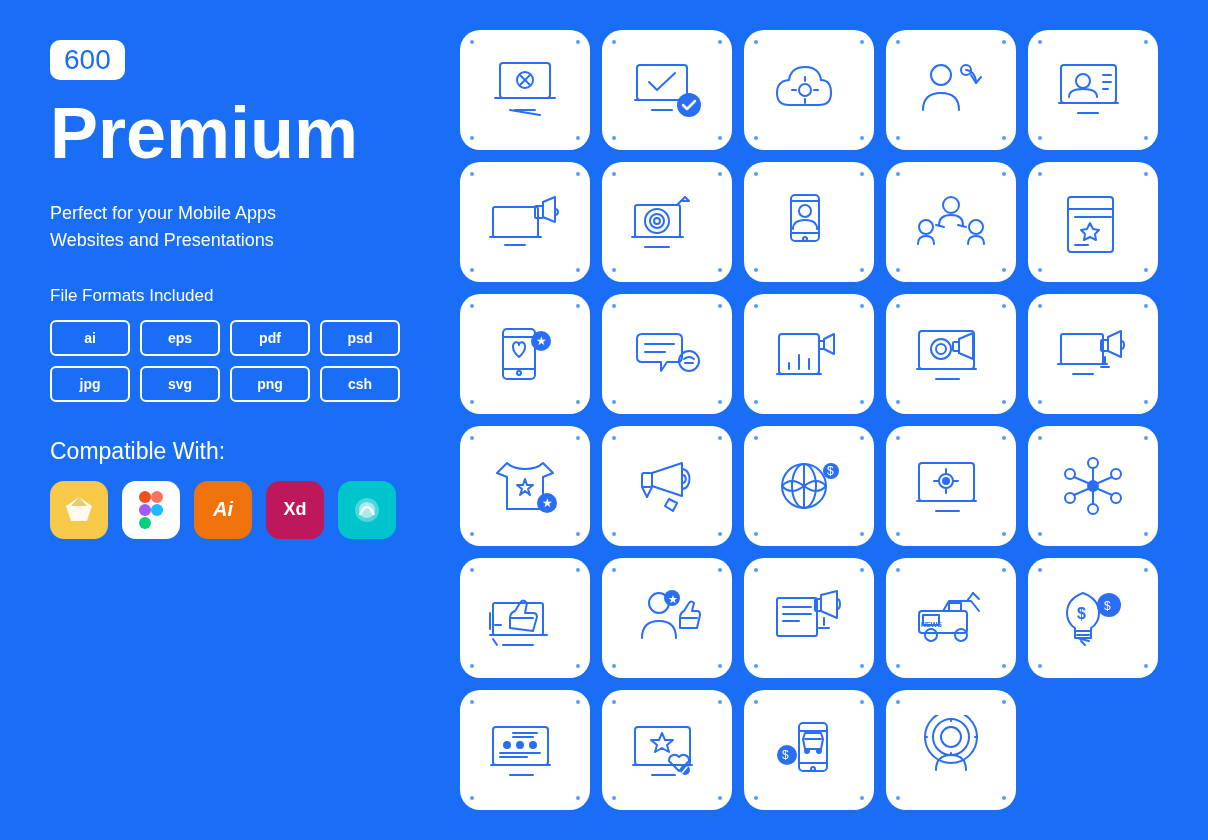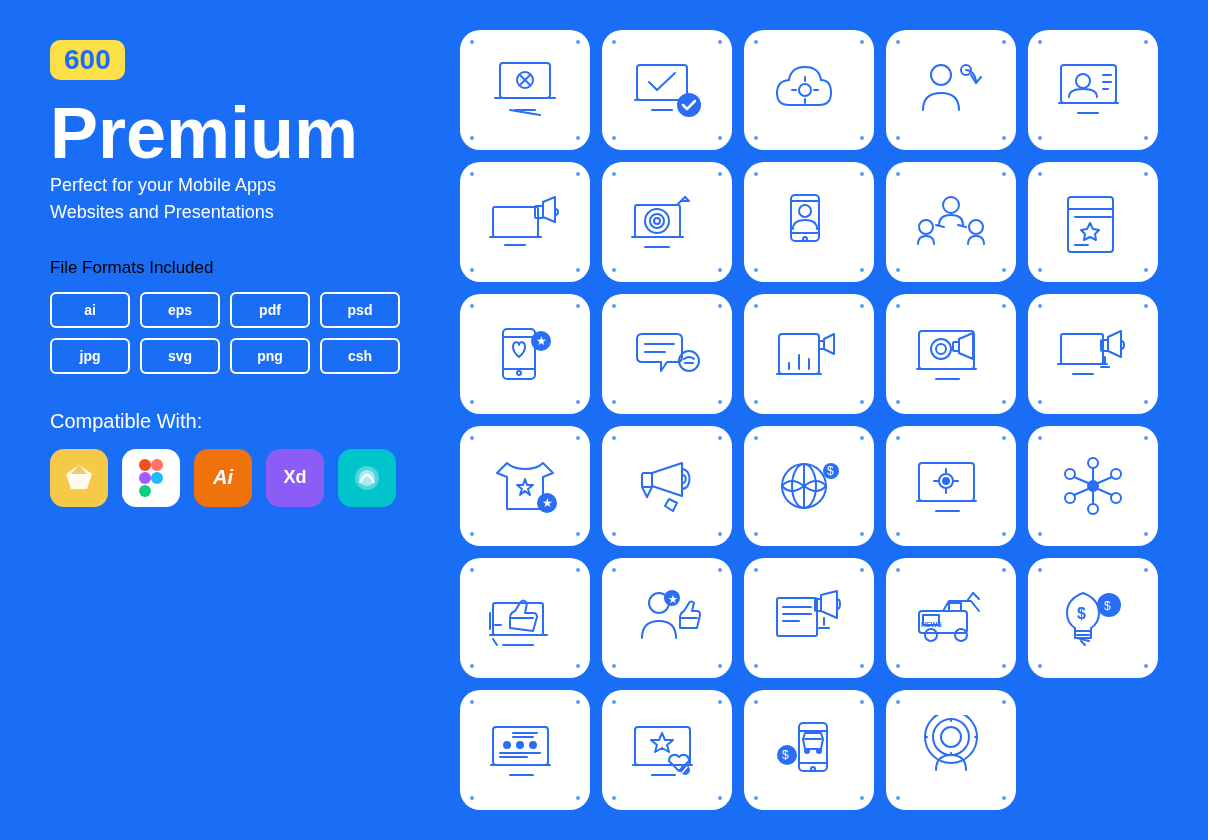--- a/index.html
+++ b/index.html
@@ -15,48 +15,49 @@
     .left-panel {
       width: 450px;
       padding: 40px 40px 30px 50px;
       display: flex;
       flex-direction: column;
       justify-content: flex-start;
       flex-shrink: 0;
     }
 
     .badge-600 {
-      background: #fde047;
+      background: #ffffff;
       color: #1a6ef5;
-      font-weight: 700;
+      font-weight: 400;
       font-size: 28px;
       border-radius: 10px;
       padding: 4px 14px;
       display: inline-block;
       margin-bottom: 16px;
       width: fit-content;
     }
 
     .main-title {
       color: white;
       font-size: 72px;
       font-weight: 900;
       line-height: 1.05;
+      margin-bottom: 28px;
     }
 
     .subtitle {
       color: white;
       font-size: 18px;
       font-weight: 400;
       line-height: 1.5;
       margin-bottom: 32px;
     }
 
     .formats-label {
-      color: #000000;
+      color: #ffffff;
       font-size: 17px;
       font-weight: 400;
       margin-bottom: 14px;
     }
 
     .format-grid {
       display: grid;
       grid-template-columns: repeat(4, 80px);
       gap: 10px;
       margin-bottom: 36px;
@@ -67,21 +68,21 @@
       color: white;
       font-size: 14px;
       font-weight: 600;
       padding: 8px 0;
       text-align: center;
       border-radius: 6px;
     }
 
     .compat-label {
       color: white;
-      font-size: 20px;
+      font-size: 23px;
       font-weight: 400;
       margin-bottom: 16px;
     }
 
     .compat-icons {
       display: flex;
       gap: 14px;
       align-items: center;
     }
 
@@ -102,21 +103,21 @@
 
     .compat-figma {
       background: white;
     }
 
     .compat-ai {
       background: #f0720b;
     }
 
     .compat-xd {
-      background: #8b5cf6;
+      background: #be185d;
     }
 
     .compat-canva {
       background: #00c4cc;
     }
 
     
     .right-panel {
       flex: 1;
       padding: 20px 20px 20px 10px;

